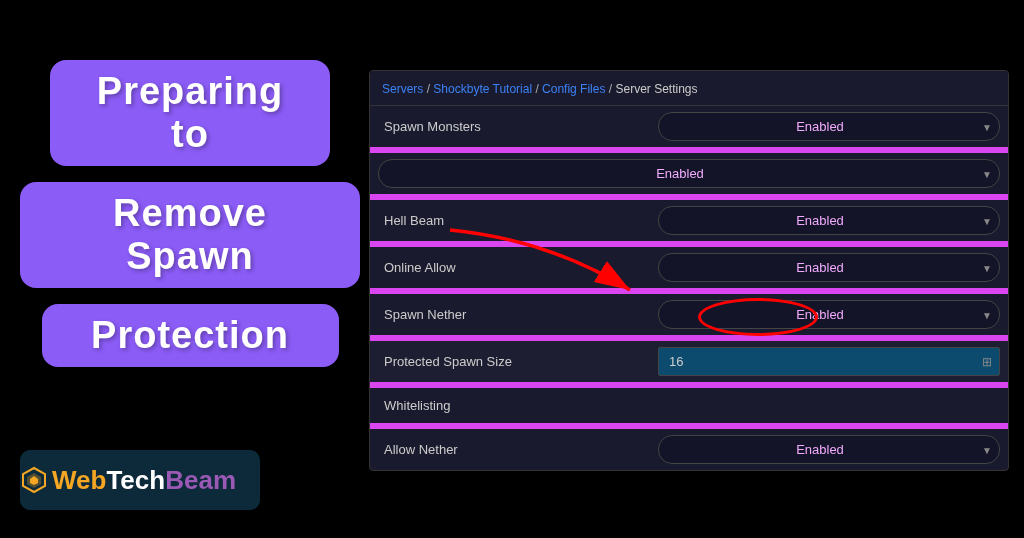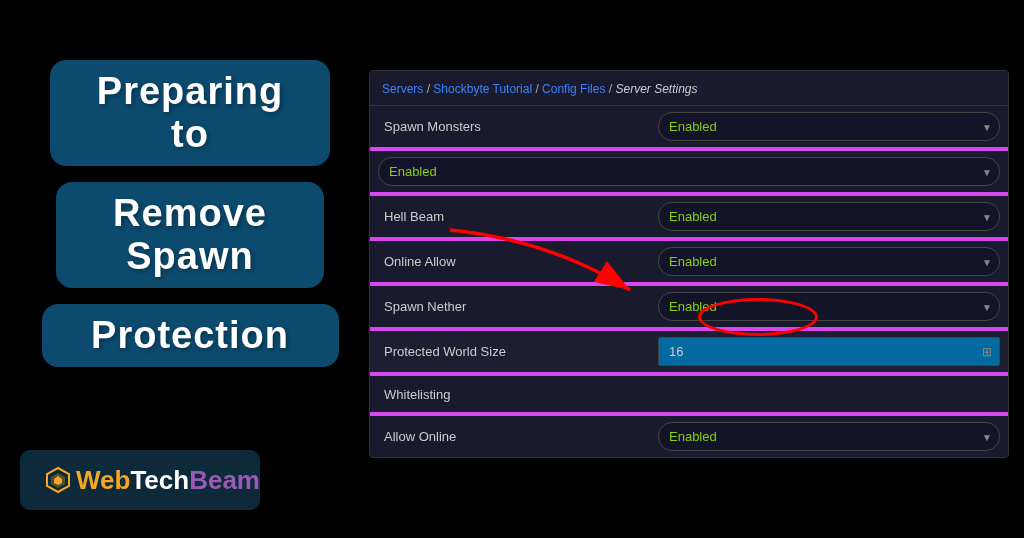--- a/index.html
+++ b/index.html
@@ -18,51 +18,51 @@
       left: 20px;
       top: 60px;
       width: 340px;
       display: flex;
       flex-direction: column;
       gap: 16px;
       align-items: center;
     }
 
     .title-box {
-      background: #0c4a6e;
+      background: #8b5cf6;
       border-radius: 16px;
       padding: 10px 28px;
       text-align: center;
     }
 
     .title-box-text {
       font-size: 38px;
       font-weight: 900;
       color: #fff;
       text-shadow: 2px 2px 4px rgba(0,0,0,0.3);
       letter-spacing: 1px;
       font-family: 'Arial Black', Arial, sans-serif;
     }
 
     .title-box-1 { width: 280px; }
-    .title-box-2 { width: 268px; }
+    .title-box-2 { width: 340px; }
     .title-box-3 { width: 297px; }
 
     
     .logo-area {
       position: absolute;
       bottom: 28px;
       left: 20px;
       width: 240px;
       height: 60px;
       background: #0d2a3a;
       border-radius: 10px;
       display: flex;
       align-items: center;
-      justify-content: flex-end;
+      justify-content: flex-start;
       gap: 0px;
     }
 
     .logo-text {
       font-size: 26px;
       font-weight: 900;
       font-family: 'Arial Black', Arial, sans-serif;
     }
     .logo-web { color: #f5a623; }
     .logo-tech { color: #fff; }
@@ -97,27 +97,26 @@
       font-size: 12px;
     }
 
     .breadcrumb-text a {
       color: #3b82f6;
       text-decoration: none;
     }
 
     .breadcrumb-text .current {
       color: #ccc;
-      font-style: italic;
     }
 
     .settings-row {
       display: flex;
       align-items: center;
-      border-bottom: 4px solid #d946ef;
+      border-bottom: 6px solid #d946ef;
       padding: 0;
       min-height: 40px;
     }
 
     .settings-row:last-child {
       border-bottom: none;
     }
 
     .setting-label {
       flex: 0 0 280px;
@@ -129,48 +128,49 @@
     .setting-control {
       flex: 1;
       padding: 6px 8px;
       position: relative;
     }
 
     .select-control {
       width: 100%;
       background: #141428;
       border: 1px solid #444;
-      color: #84cc16;
+      color: #f0abfc;
       padding: 6px 28px 6px 10px;
       font-size: 13px;
       appearance: none;
       -webkit-appearance: none;
       border-radius: 14px;
       cursor: pointer;
+      text-align: center;
     }
 
     .select-wrapper {
       position: relative;
       width: 100%;
     }
 
     .select-wrapper::after {
       content: '▼';
       position: absolute;
       right: 8px;
       top: 50%;
       transform: translateY(-50%);
       color: #888;
       font-size: 10px;
       pointer-events: none;
     }
 
     .number-input {
       width: 100%;
-      background: #0369a1;
+      background: #0c4a6e;
       border: 1px solid #444;
       color: #ccc;
       padding: 6px 10px;
       font-size: 13px;
       border-radius: 2px;
     }
 
     .input-wrapper {
       position: relative;
       width: 100%;
@@ -284,35 +284,35 @@
         <div class="select-wrapper">
           <select class="select-control">
             <option>Enabled</option>
             <option>Disabled</option>
           </select>
         </div>
       </div>
     </div>
 
     <div class="settings-row protected-row" id="protected-spawn-row">
-      <div class="setting-label">Protected World Size</div>
+      <div class="setting-label">Protected Spawn Size</div>
       <div class="setting-control">
         <div class="input-wrapper">
           <input type="number" class="number-input" value="16" style="">
           <span class="input-icon">⊞</span>
         </div>
       </div>
     </div>
 
     <div class="settings-row">
       <div class="setting-label">Whitelisting</div>
     </div>
 
     <div class="settings-row">
-      <div class="setting-label">Allow Online</div>
+      <div class="setting-label">Allow Nether</div>
       <div class="setting-control">
         <div class="select-wrapper">
           <select class="select-control">
             <option>Enabled</option>
             <option>Disabled</option>
           </select>
         </div>
       </div>
     </div>
   </div>

